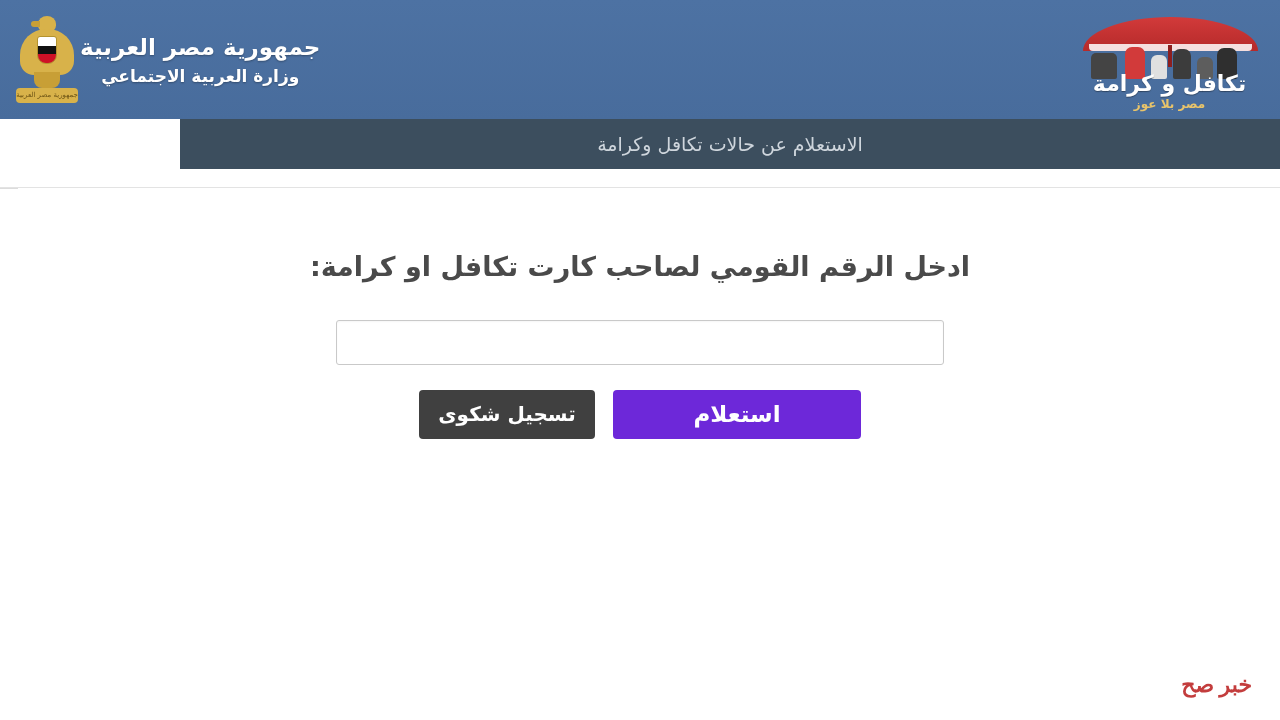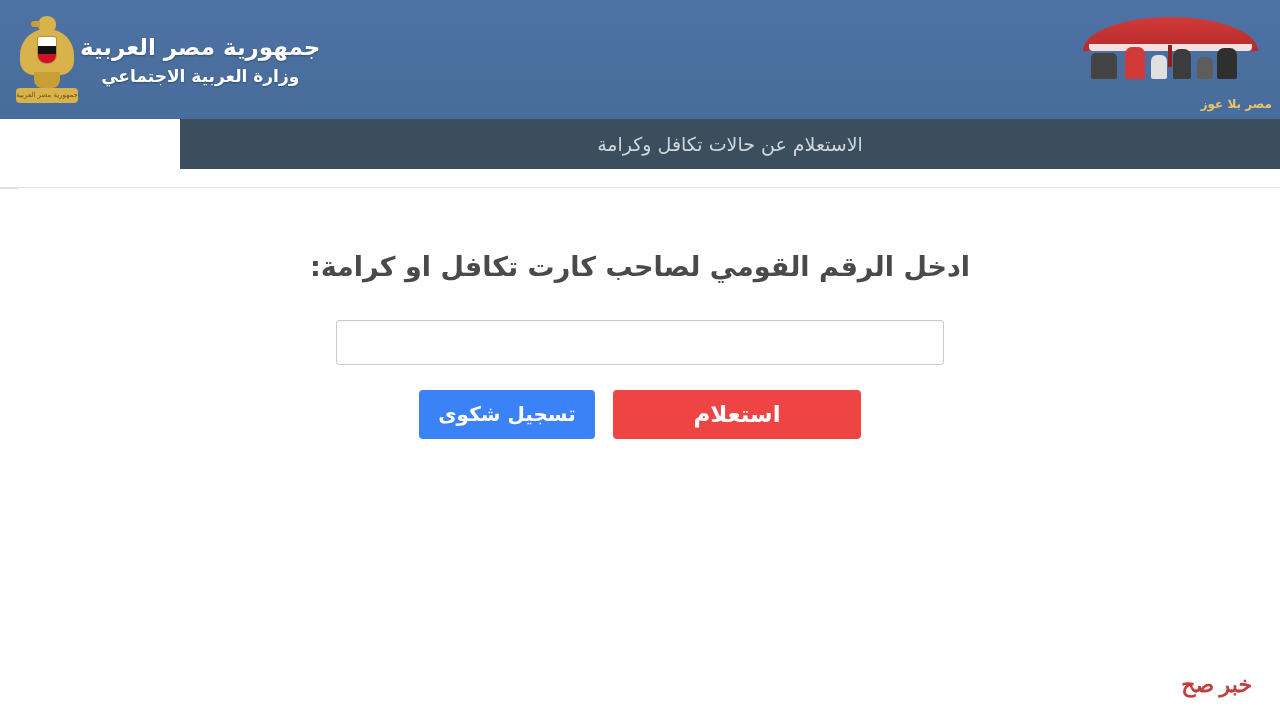--- a/index.html
+++ b/index.html
@@ -98,20 +98,21 @@
     font-size: 22px;
     font-weight: bold;
     letter-spacing: 0px;
     text-shadow: 0 1px 1px rgba(0,0,0,.35);
   }
   .logo-takaful .lt-sub {
     position: absolute;
     top: 92px;
     left: 0;
     width: 205px;
+    text-align: center;
     color: #e9c46a;
     font-size: 12px;
     font-weight: bold;
   }
 
   .header-title {
     flex: 1 1 auto;
     text-align: center;
     color: #ffffff;
     font-size: 31px;
@@ -269,27 +270,27 @@
     border-radius: 4px;
     cursor: pointer;
     font-family: inherit;
     font-weight: bold;
     color: #ffffff;
     box-sizing: border-box;
   }
   .btn-inquiry {
     width: 248px;
     height: 49px;
-    background: #ef4444;
+    background: #6d28d9;
     font-size: 23px;
   }
   .btn-complaint {
     width: 176px;
     height: 49px;
-    background: #3b82f6;
+    background: #404040;
     font-size: 20px;
   }
 
   
   .watermark {
     position: absolute;
     right: 28px;
     bottom: 22px;
     color: #b91c1c;
     font-size: 22px;
@@ -310,20 +311,21 @@
       <div class="lt-umbrella"></div>
       <div class="lt-pole"></div>
       <div class="lt-figs">
         <div class="fig f1"></div>
         <div class="fig f2"></div>
         <div class="fig f3"></div>
         <div class="fig f4"></div>
         <div class="fig f5"></div>
         <div class="fig f6"></div>
       </div>
+      <div class="lt-name">تكافل و كرامة</div>
       <div class="lt-sub">مصر بلا عوز</div>
     </div>
 
 
     <div class="ministry">
       <div class="ministry-text">
         <span class="m1">جمهورية مصر العربية</span>
         <span class="m2">وزارة العربية الاجتماعي</span>
       </div>
       <div class="emblem">

